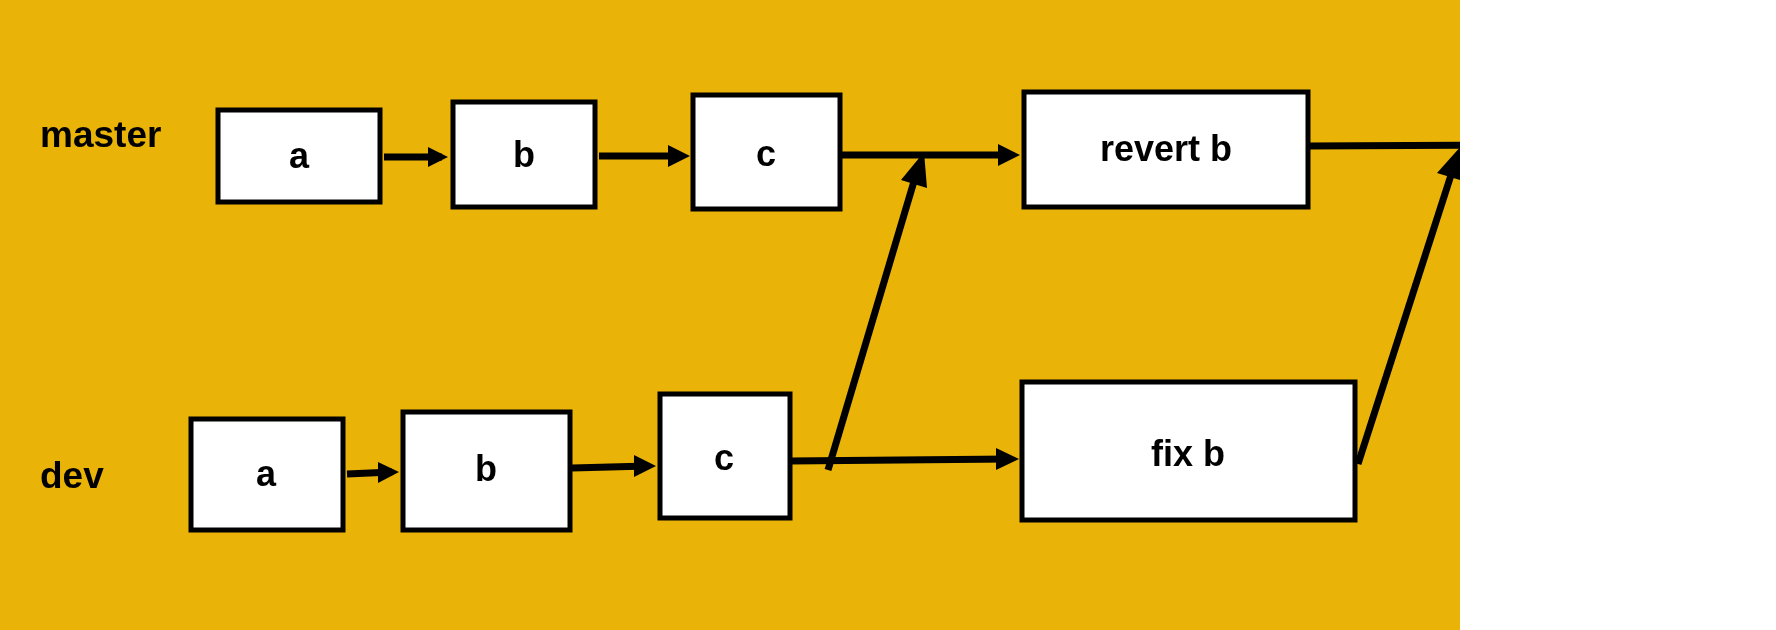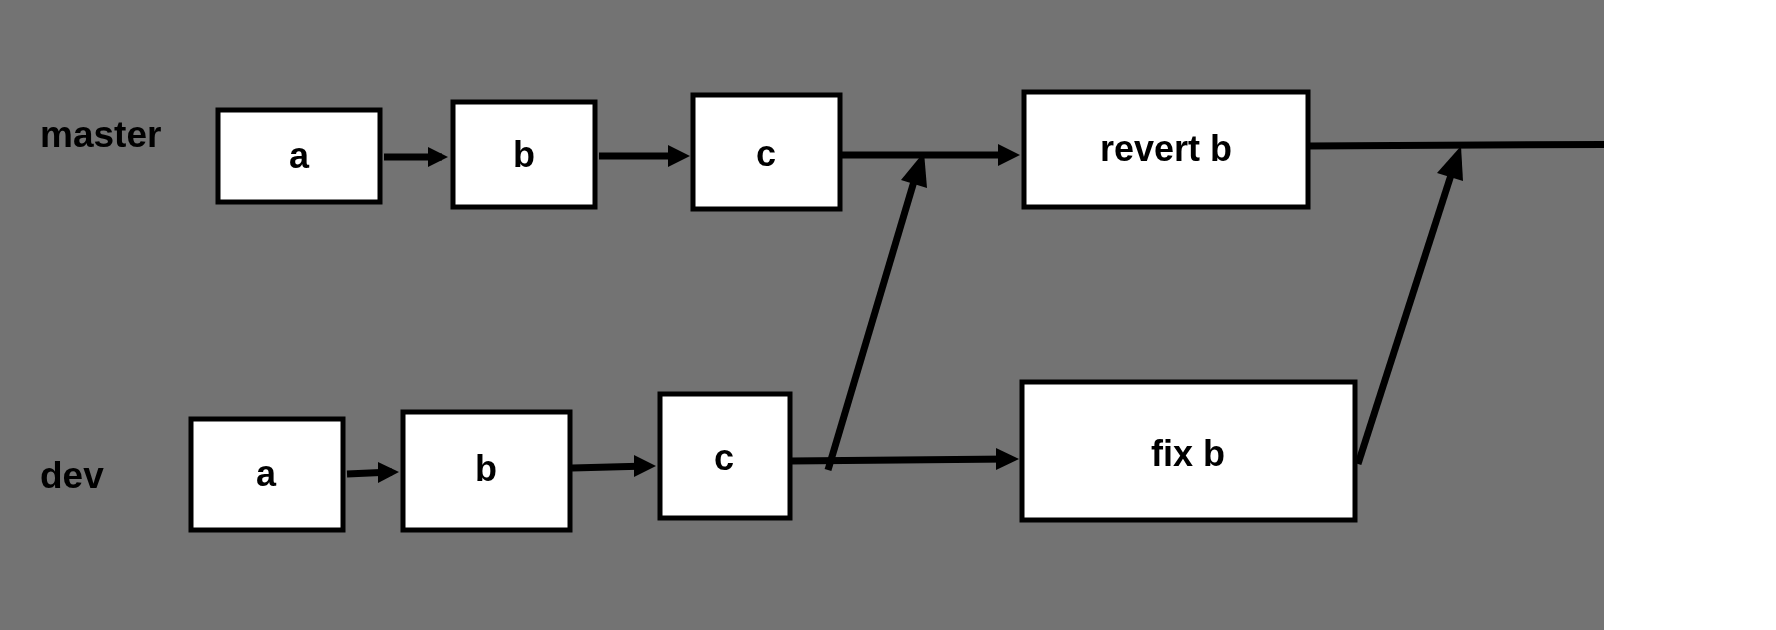--- a/index.html
+++ b/index.html
@@ -7,23 +7,23 @@
     margin: 0;
     padding: 0;
     background: #ffffff;
   }
   body {
     font-family: "Liberation Sans", sans-serif;
     color: #000000;
   }
   #canvas {
     position: relative;
-    width: 1604px;
+    width: 1460px;
     height: 630px;
-    background: #737373;
+    background: #eab308;
     overflow: hidden;
   }
   #diagram-svg {
     position: absolute;
     left: 0;
     top: 0;
     width: 1776px;
     height: 630px;
   }
   .branch-label {

